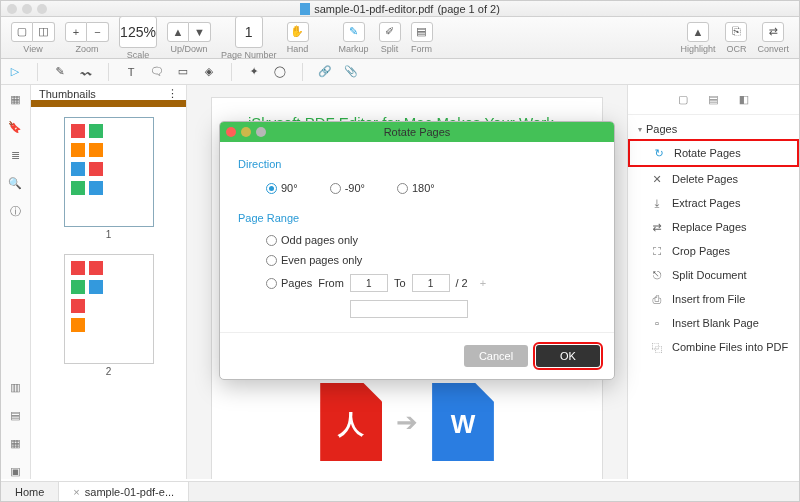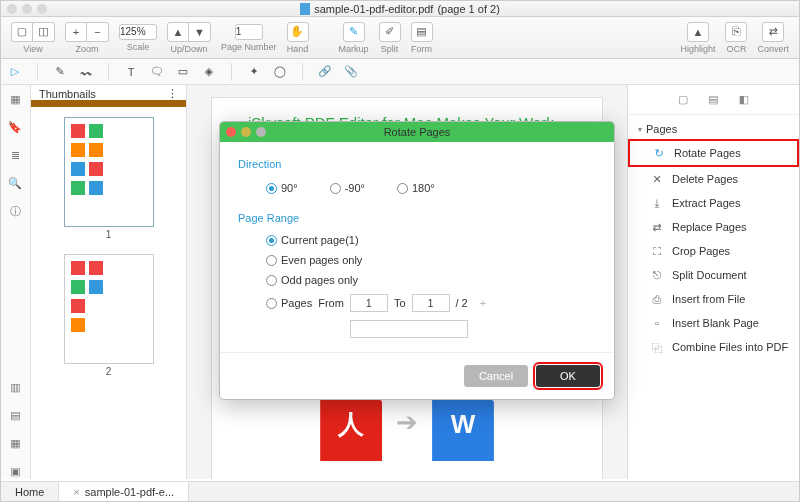--- a/index.html
+++ b/index.html
@@ -11,21 +11,21 @@
 .pdf-ic{width:10px;height:12px;background:#4aa3e0;display:inline-block}
 .toolbar{height:42px;background:linear-gradient(#fbfbfb,#efefef);border-bottom:1px solid #cfcfcf;display:flex;align-items:center;padding:0 6px;gap:2px}
 .tbgrp{display:flex;flex-direction:column;align-items:center;gap:2px;padding:0 4px}
 .tbgrp .btns{display:flex;gap:0}
 .tbtn{width:22px;height:20px;background:#fff;border:1px solid #c8c8c8;display:flex;align-items:center;justify-content:center;font-size:11px;color:#555}
 .tbtn+.tbtn{border-left:none}
 .tbtn:first-child{border-radius:3px 0 0 3px}
 .tbtn:last-child{border-radius:0 3px 3px 0}
 .tbtn.solo{border-radius:3px}
 .tlabel{font-size:9px;color:#888}
-.tfield{width:38px;height:16px;border:1px solid #c8c8c8;background:#fff;font-size:10px;border-radius:3px}
+.tfield{width:38px;height:32px;border:1px solid #c8c8c8;background:#fff;text-align:center;font-size:14px;border-radius:3px}
 .spacer{flex:1}
 .subbar{height:26px;background:#f9f9f9;border-bottom:1px solid #ddd;display:flex;align-items:center;padding:0 6px;gap:10px}
 .subbar .ic{width:16px;height:16px;display:flex;align-items:center;justify-content:center;color:#555}
 .subbar .sep{width:1px;height:18px;background:#ddd;margin:0 4px}
 .subbar .active{color:#2aa3e0}
 .workarea{display:flex;height:394px}
 .leftrail{width:30px;background:#fafafa;border-right:1px solid #e0e0e0;display:flex;flex-direction:column;align-items:center;padding-top:6px;gap:12px}
 .leftrail .ic{width:16px;height:16px;display:flex;align-items:center;justify-content:center;color:#777}
 .leftrail .sp{flex:1}
 .thumbs{width:156px;background:#fff;border-right:1px solid #e0e0e0;display:flex;flex-direction:column}
@@ -340,30 +340,26 @@
           <span>-90°</span>
         </label>
       <label class="opt">
           <span class="radio"></span>
           <span>180°</span>
         </label>
     </div>
     <div class="dlg-lbl">Page Range</div>
     <div class="rangecol">
       <label class="opt">
-          <span class="radio on"></span>
-          <span>Current page(1)</span>
+          <span class="radio"></span>
+          <span>Odd pages only</span>
         </label>
       <label class="opt">
           <span class="radio"></span>
           <span>Even pages only</span>
-        </label>
-      <label class="opt">
-          <span class="radio"></span>
-          <span>Odd pages only</span>
         </label>
       <div class="prow">
         <label class="opt">
             <span class="radio"></span>
             <span>Pages</span>
           </label>
         <span>From</span>
         <input class="nfield" value="1" style="">
         <span>To</span>
         <input class="nfield" value="1" style="">

